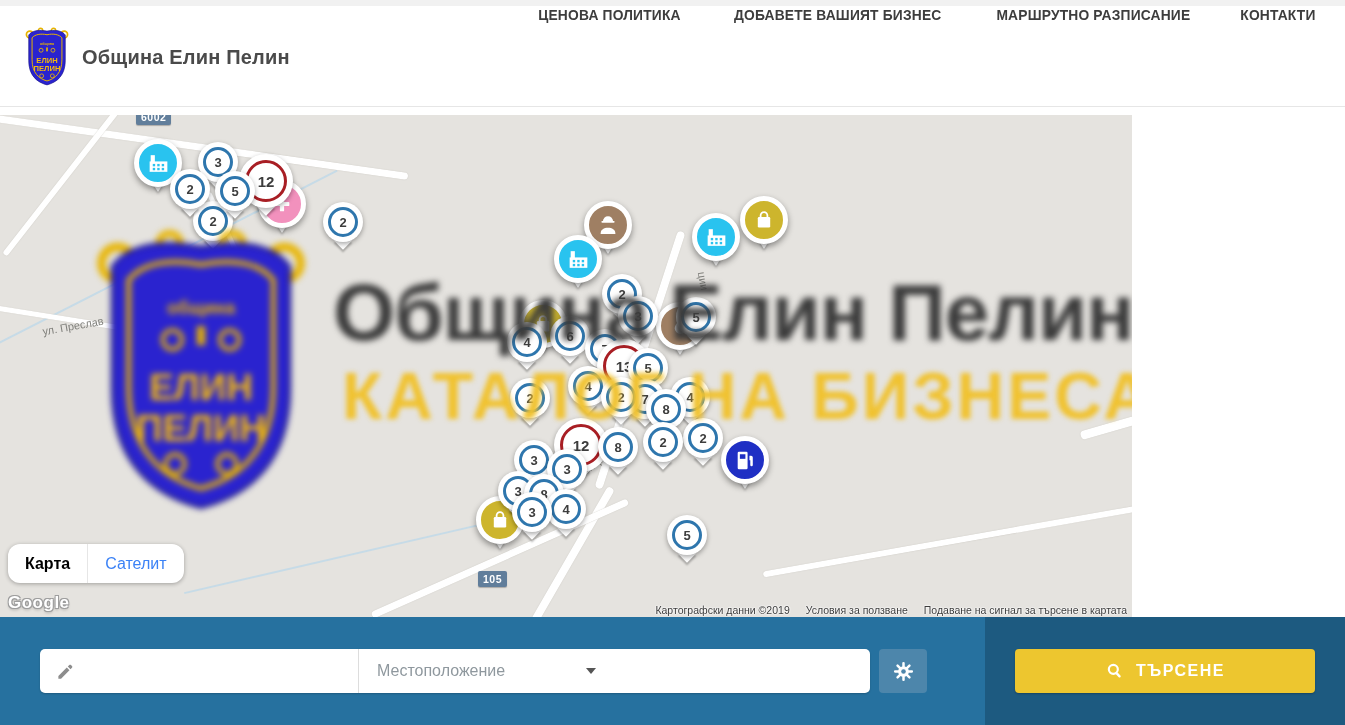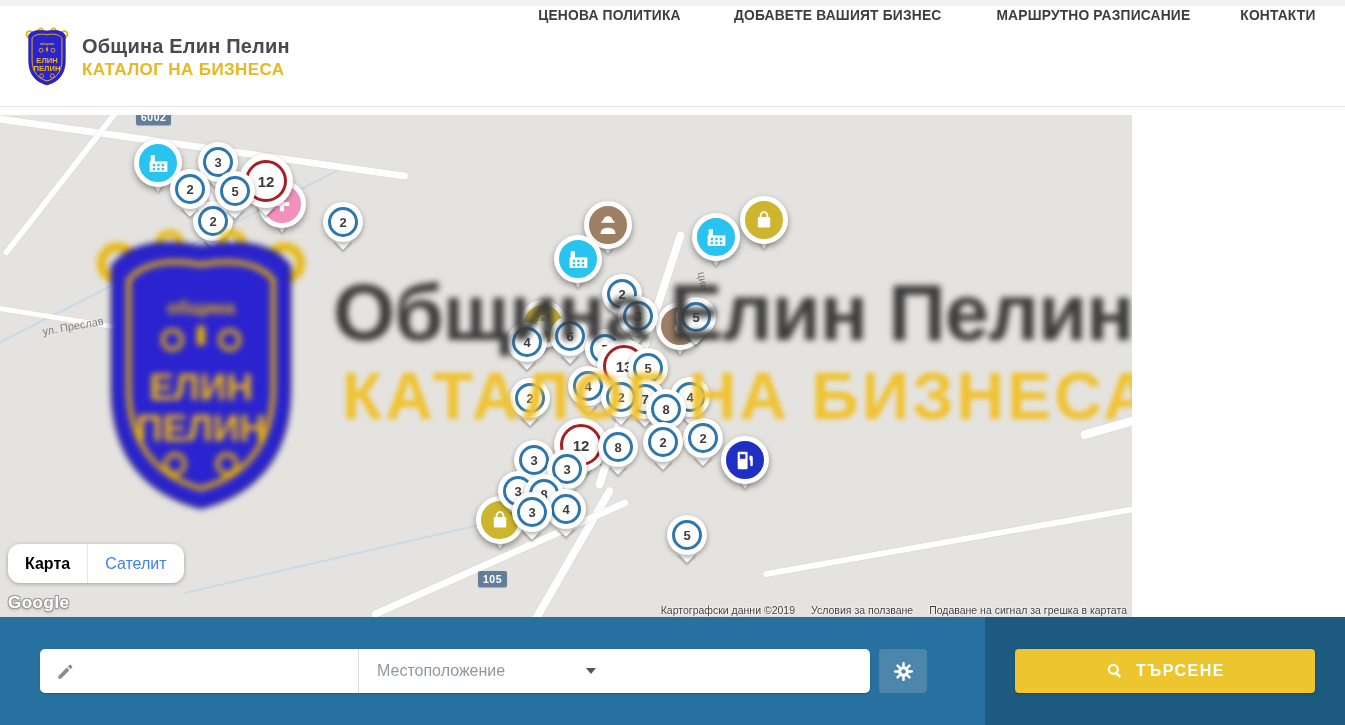--- a/index.html
+++ b/index.html
@@ -115,21 +115,20 @@
     <circle cx="64" cy="86" r="7" fill="none" stroke="#e7b400" stroke-width="3"></circle>
     <circle cx="106" cy="86" r="7" fill="none" stroke="#e7b400" stroke-width="3"></circle>
     <rect x="82" y="76" width="6" height="14" fill="#e7b400"></rect>
     <text x="85" y="130" text-anchor="middle" font-size="27" font-weight="bold" fill="#f2b90f" font-family="Liberation Sans,sans-serif">ЕЛИН</text>
     <text x="85" y="160" text-anchor="middle" font-size="27" font-weight="bold" fill="#f2b90f" font-family="Liberation Sans,sans-serif">ПЕЛИН</text>
     <circle cx="66" cy="177" r="7" fill="none" stroke="#e7b400" stroke-width="3"></circle>
     <circle cx="104" cy="177" r="7" fill="none" stroke="#e7b400" stroke-width="3"></circle>
   </svg></span>
     <span class="brand-text">
       <div class="brand-title">Община Елин Пелин</div>
-      <div class="brand-sub">КАТАЛОГ НА БИЗНЕСА</div>
     </span>
   </div>
   <nav class="nav">
     <a href="#">ЦЕНОВА ПОЛИТИКА</a>
     <a href="#">ДОБАВЕТЕ ВАШИЯТ БИЗНЕС</a>
     <a href="#">МАРШРУТНО РАЗПИСАНИЕ</a>
     <a href="#">КОНТАКТИ</a>
   </nav>
 </div>
 
@@ -492,21 +491,21 @@
   <div class="wm wm-line2">КАТАЛОГ НА БИЗНЕСА</div>
 
   <div class="maptype">
     <div class="mt-btn active">Карта</div>
     <div class="mt-btn inactive">Сателит</div>
   </div>
   <div class="google-logo">Google</div>
   <div class="attribution">
     <span>Картографски данни ©2019</span>
     <a href="#">Условия за ползване</a>
-    <a href="#">Подаване на сигнал за грешка в картата</a>
+    <a href="#">Подаване на сигнал за търсене в картата</a>
   </div>
   <div class="sq-btn lock-btn">
     <svg viewBox="0 0 24 24" width="17" height="17">
       <path d="M8.3 10V7.8a3.7 3.7 0 0 1 7.4 0V10" stroke="#737373" stroke-width="2" fill="none"></path>
       <rect x="6.3" y="10" width="11.4" height="8.6" rx="1" fill="#737373"></rect>
     </svg>
   </div>
   <div class="sq-btn pegman-btn">
     <svg viewBox="0 0 24 28" width="27" height="32">
       <circle cx="12" cy="5" r="3.6" fill="#f6bd22" stroke="#e08c00" stroke-width=".9"></circle>

